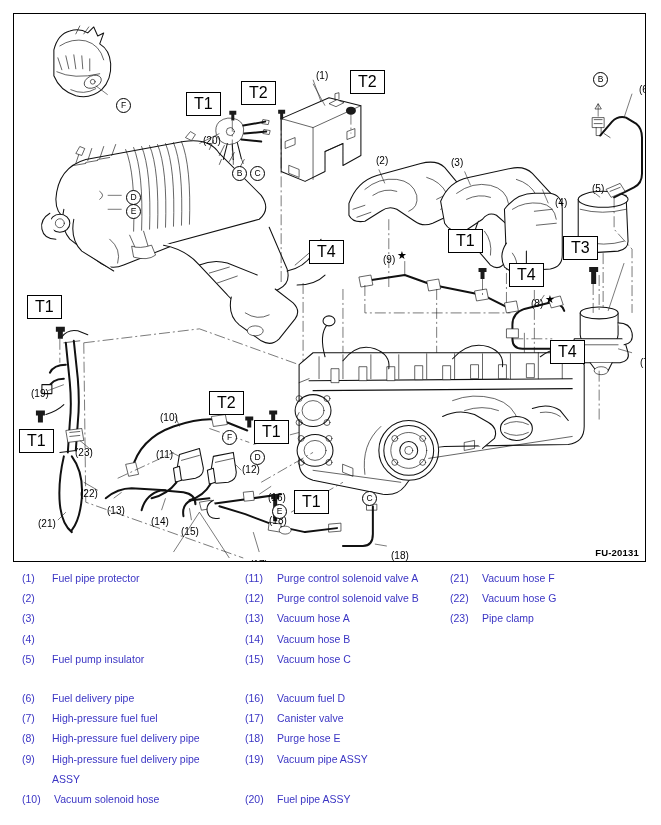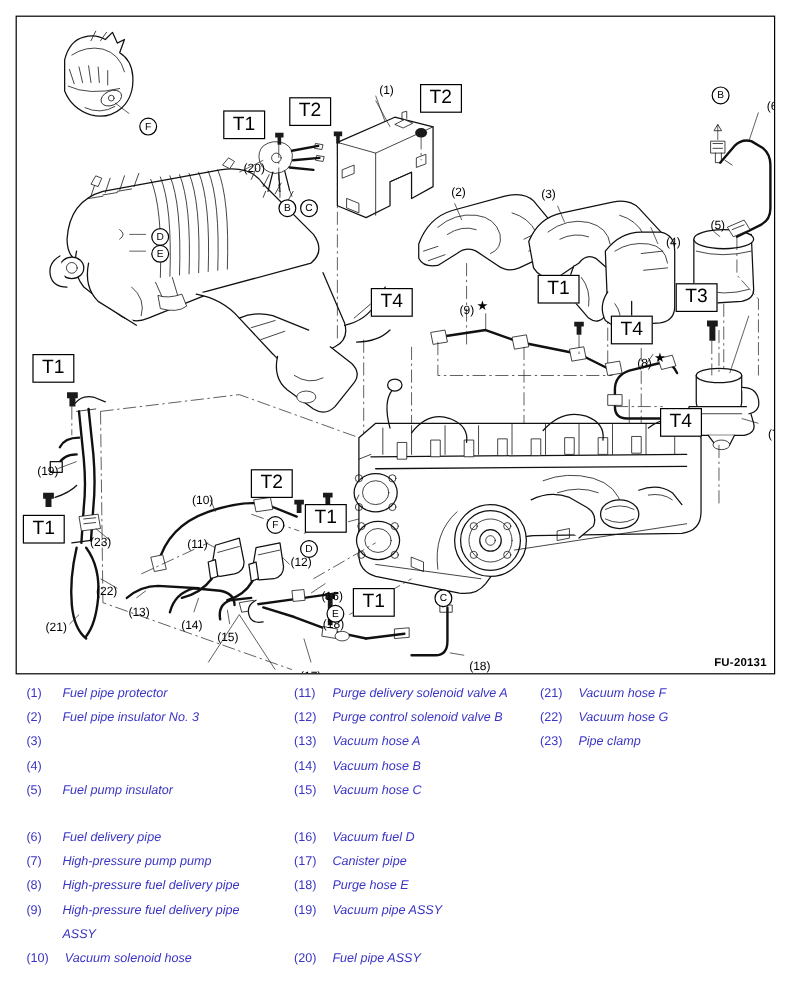--- a/index.html
+++ b/index.html
@@ -68,21 +68,21 @@
   .lcol.c3{left:437px;width:200px;}
   .lrow{
     display:flex;align-items:flex-start;
     height:20.2px;
   }
   .lnum{
     width:30px;flex:0 0 30px;
     text-align:left;
   }
   .lnum.wide{width:32px;flex:0 0 32px;}
-  .ltext{flex:1 1 auto;font-style:italic;}
+  .ltext{flex:1 1 auto;}
   .lspacer{height:19px;}
 </style>
 </head>
 <body>
 
 <div id="page">
 
   <div id="figure">
 
     <div id="artboard">
@@ -571,40 +571,39 @@
 
   <div id="legend">
 
     <div class="lcol c1">
       <div class="lrow">
           <span class="lnum">(1)</span>
           <span class="ltext">Fuel pipe protector</span>
         </div>
       <div class="lrow">
           <span class="lnum">(2)</span>
-          <span class="ltext">Fuel pipe insulator No. 3</span>
         </div>
       <div class="lrow">
           <span class="lnum">(3)</span>
         </div>
       <div class="lrow">
           <span class="lnum">(4)</span>
         </div>
       <div class="lrow">
           <span class="lnum">(5)</span>
           <span class="ltext">Fuel pump insulator</span>
         </div>
       <div class="lspacer"></div>
       <div class="lrow">
           <span class="lnum">(6)</span>
           <span class="ltext">Fuel delivery pipe</span>
         </div>
       <div class="lrow">
           <span class="lnum">(7)</span>
-          <span class="ltext">High-pressure pump pump</span>
+          <span class="ltext">High-pressure fuel fuel</span>
         </div>
       <div class="lrow">
           <span class="lnum">(8)</span>
           <span class="ltext">High-pressure fuel delivery pipe</span>
         </div>
       <div class="lrow">
           <span class="lnum">(9)</span>
           <span class="ltext">High-pressure fuel delivery pipe</span>
         </div>
       <div class="lrow">
@@ -613,21 +612,21 @@
         </div>
       <div class="lrow">
           <span class="lnum wide">(10)</span>
           <span class="ltext">Vacuum solenoid hose</span>
         </div>
     </div>
 
     <div class="lcol c2">
       <div class="lrow">
           <span class="lnum wide">(11)</span>
-          <span class="ltext">Purge delivery solenoid valve A</span>
+          <span class="ltext">Purge control solenoid valve A</span>
         </div>
       <div class="lrow">
           <span class="lnum wide">(12)</span>
           <span class="ltext">Purge control solenoid valve B</span>
         </div>
       <div class="lrow">
           <span class="lnum wide">(13)</span>
           <span class="ltext">Vacuum hose A</span>
         </div>
       <div class="lrow">
@@ -638,21 +637,21 @@
           <span class="lnum wide">(15)</span>
           <span class="ltext">Vacuum hose C</span>
         </div>
       <div class="lspacer"></div>
       <div class="lrow">
           <span class="lnum wide">(16)</span>
           <span class="ltext">Vacuum fuel D</span>
         </div>
       <div class="lrow">
           <span class="lnum wide">(17)</span>
-          <span class="ltext">Canister pipe</span>
+          <span class="ltext">Canister valve</span>
         </div>
       <div class="lrow">
           <span class="lnum wide">(18)</span>
           <span class="ltext">Purge hose E</span>
         </div>
       <div class="lrow">
           <span class="lnum wide">(19)</span>
           <span class="ltext">Vacuum pipe ASSY</span>
         </div>
       <div class="lrow">

